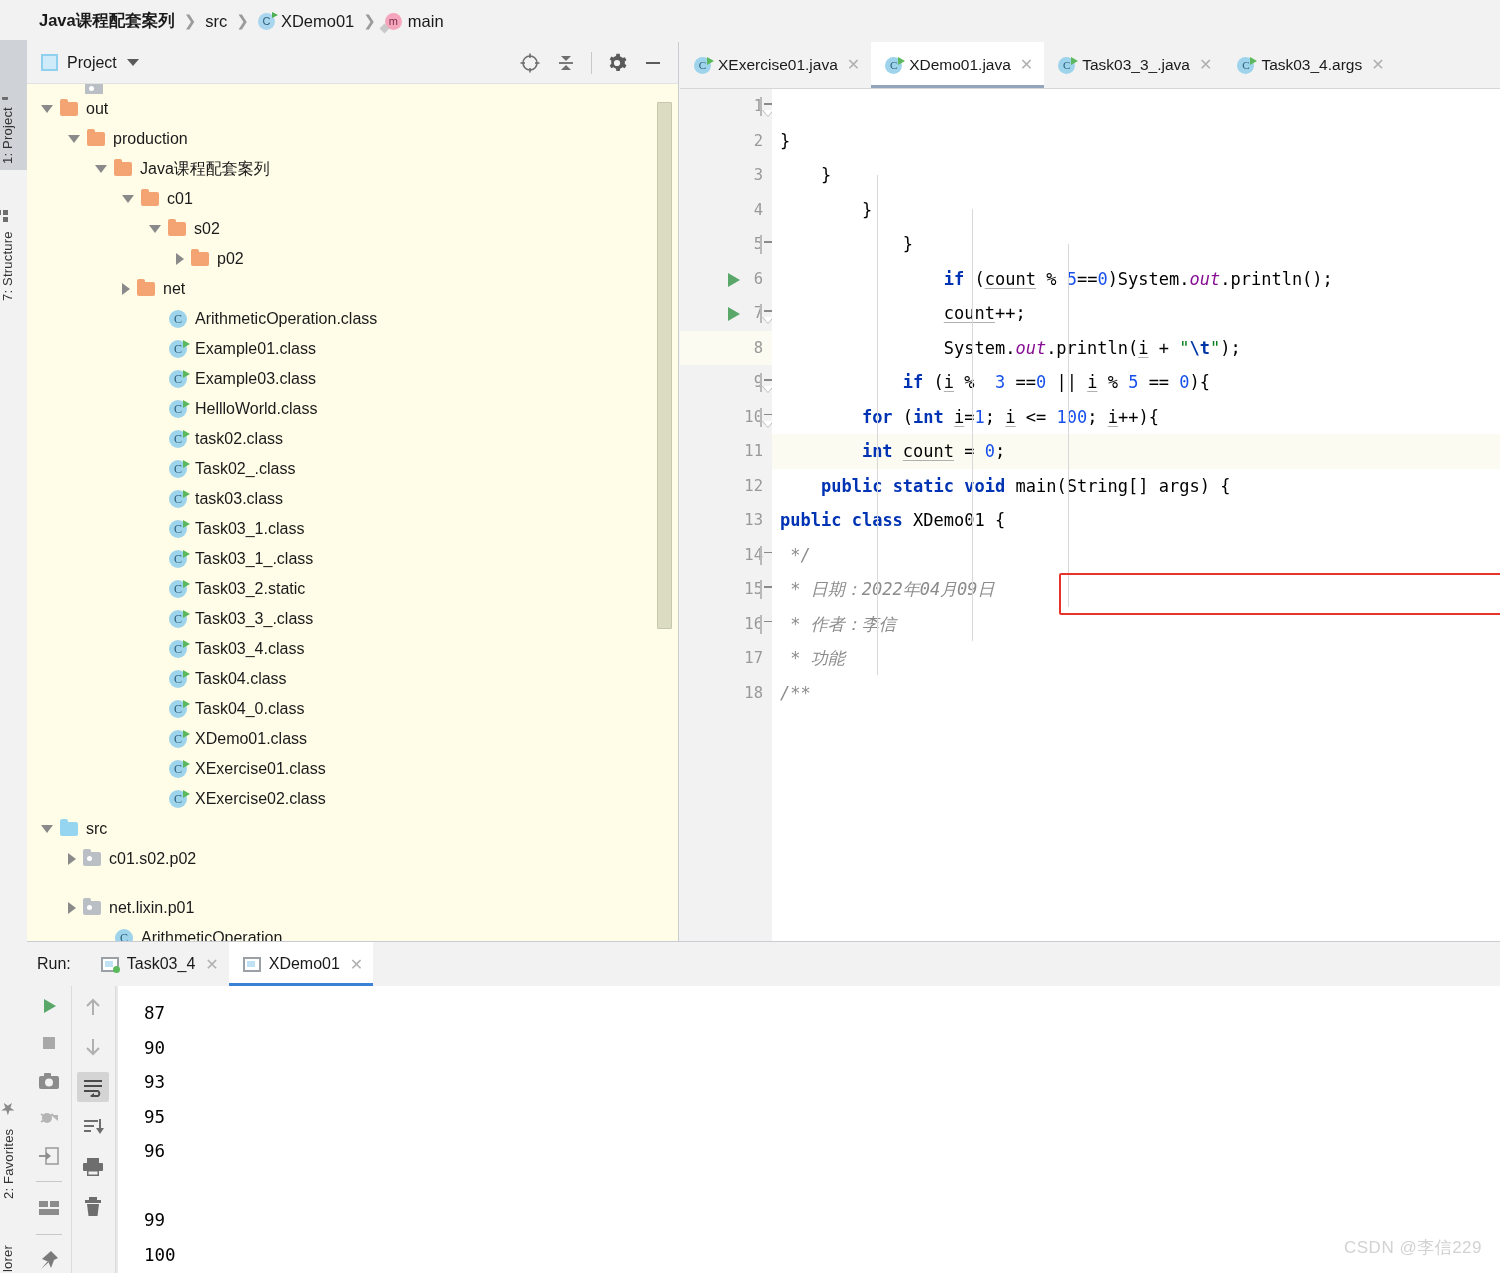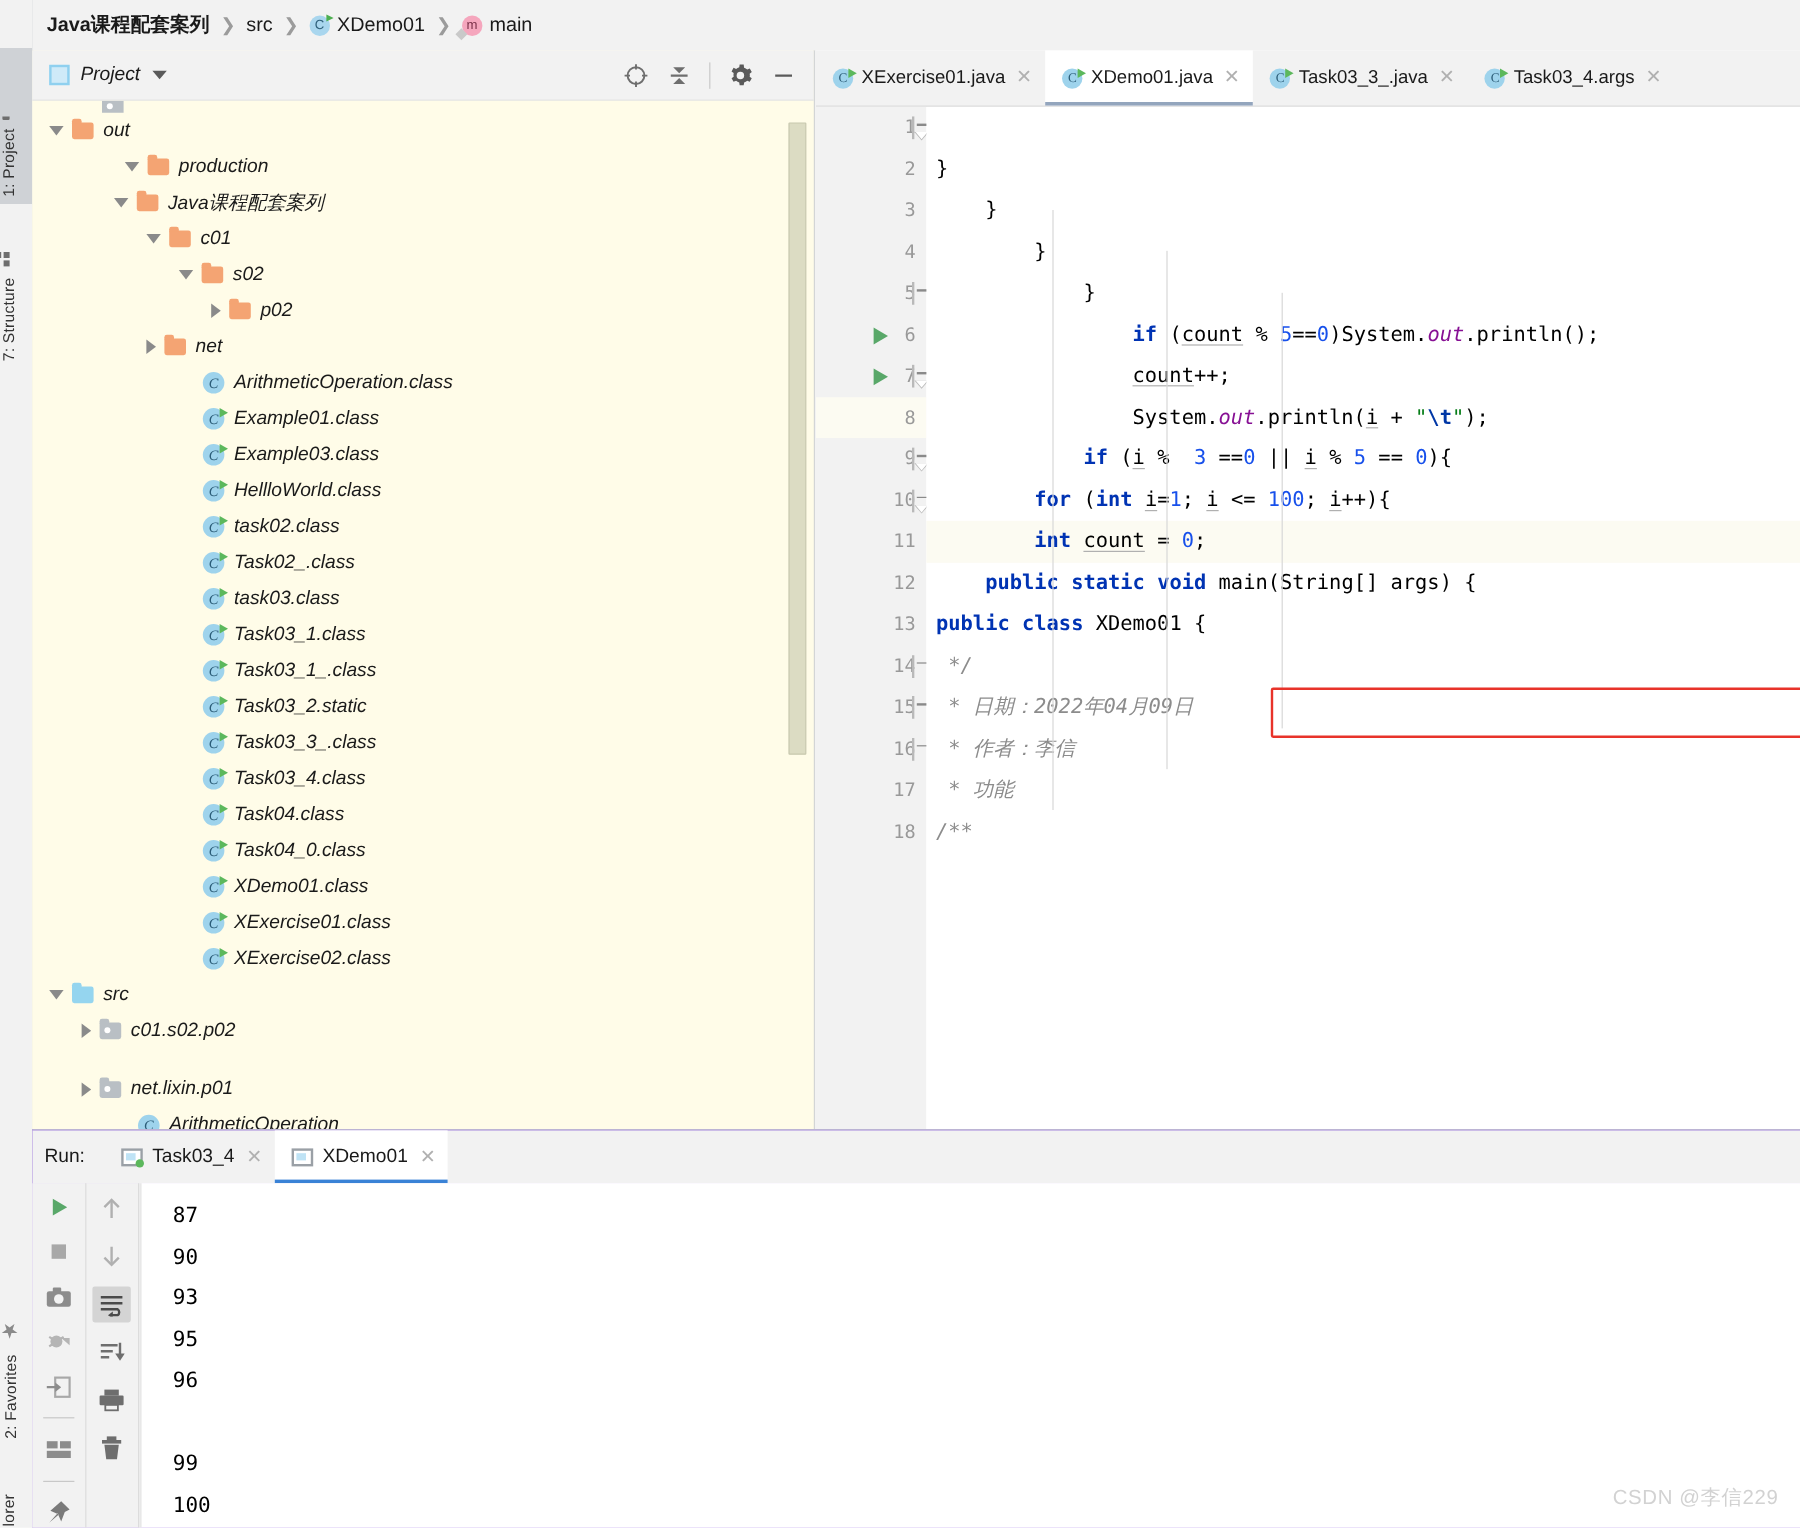--- a/index.html
+++ b/index.html
@@ -41,21 +41,21 @@
   .crumb-sep{color:#9b9b9b;font-size:15px;margin:0 9px;}
   .c-badge{width:17px;height:17px;border-radius:50%;display:inline-flex;align-items:center;justify-content:center;
            font-size:11px;color:#2e5f7a;margin-right:6px;position:relative;flex:none;}
   .c-badge.cls{background:#a9d6ee;}
   .c-badge.cls:after{content:"";position:absolute;right:-3px;top:-1px;width:0;height:0;
       border-left:6px solid #4caf50;border-top:3.5px solid transparent;border-bottom:3.5px solid transparent;}
   .c-badge.mth{background:#f5a6bd;color:#7a3048;}
   .c-badge.mth:after{content:"";position:absolute;left:-4px;bottom:-2px;width:7px;height:7px;background:#c9c9c9;transform:rotate(45deg);}
 
   
-  .proj{position:absolute;left:27px;top:42px;width:652px;height:899px;background:#fffce8;border-right:1px solid #c9cdd1;box-sizing:border-box;font-style:italic;}
+  .proj{position:absolute;left:27px;top:42px;width:652px;height:899px;background:#fffce8;border-right:1px solid #c9cdd1;box-sizing:border-box;}
   .proj-head{height:42px;background:#f2f2f2;display:flex;align-items:center;padding:0 8px 0 14px;box-sizing:border-box;border-bottom:1px solid #e2e2e2;}
   .proj-title{display:flex;align-items:center;font-size:16px;color:#1a1a1a;}
   .proj-sq{width:17px;height:17px;border:2px solid #8fd0ef;background:#cfeaf8;margin-right:9px;box-sizing:border-box;}
   .caret-dn{width:0;height:0;border-left:6px solid transparent;border-right:6px solid transparent;border-top:7px solid #5a5a5a;margin-left:10px;}
   .proj-tools{margin-left:auto;display:flex;align-items:center;gap:14px;padding-right:6px;}
   .tool{width:22px;height:22px;position:relative;cursor:pointer;}
 
   .tree{position:relative;height:857px;overflow:hidden;background:#fffce8;}
   .trow{height:30px;display:flex;align-items:center;font-size:16px;color:#1a1a1a;white-space:nowrap;}
   .tw{width:0;height:0;flex:none;}
@@ -222,21 +222,21 @@
       <div class="clip-row trow">
         <span class="tw none" style="margin-left:38px"></span>
           <span class="fold gray"></span>
       </div>
       <div id="tree-rows">
           <div class="trow" style="padding-left: 14px;">
             <span class="tw dn"></span>
             <span class="fold orange"></span>
             <span>out</span>
           </div>
-          <div class="trow" style="padding-left: 41px; margin-left: 36px;">
+          <div class="trow" style="padding-left: 41px;">
             <span class="tw dn"></span>
             <span class="fold orange"></span>
             <span>production</span>
           </div>
           <div class="trow" style="padding-left: 68px;">
             <span class="tw dn"></span>
             <span class="fold orange"></span>
             <span>Java课程配套案列</span>
           </div>
           <div class="trow" style="padding-left: 95px;">

